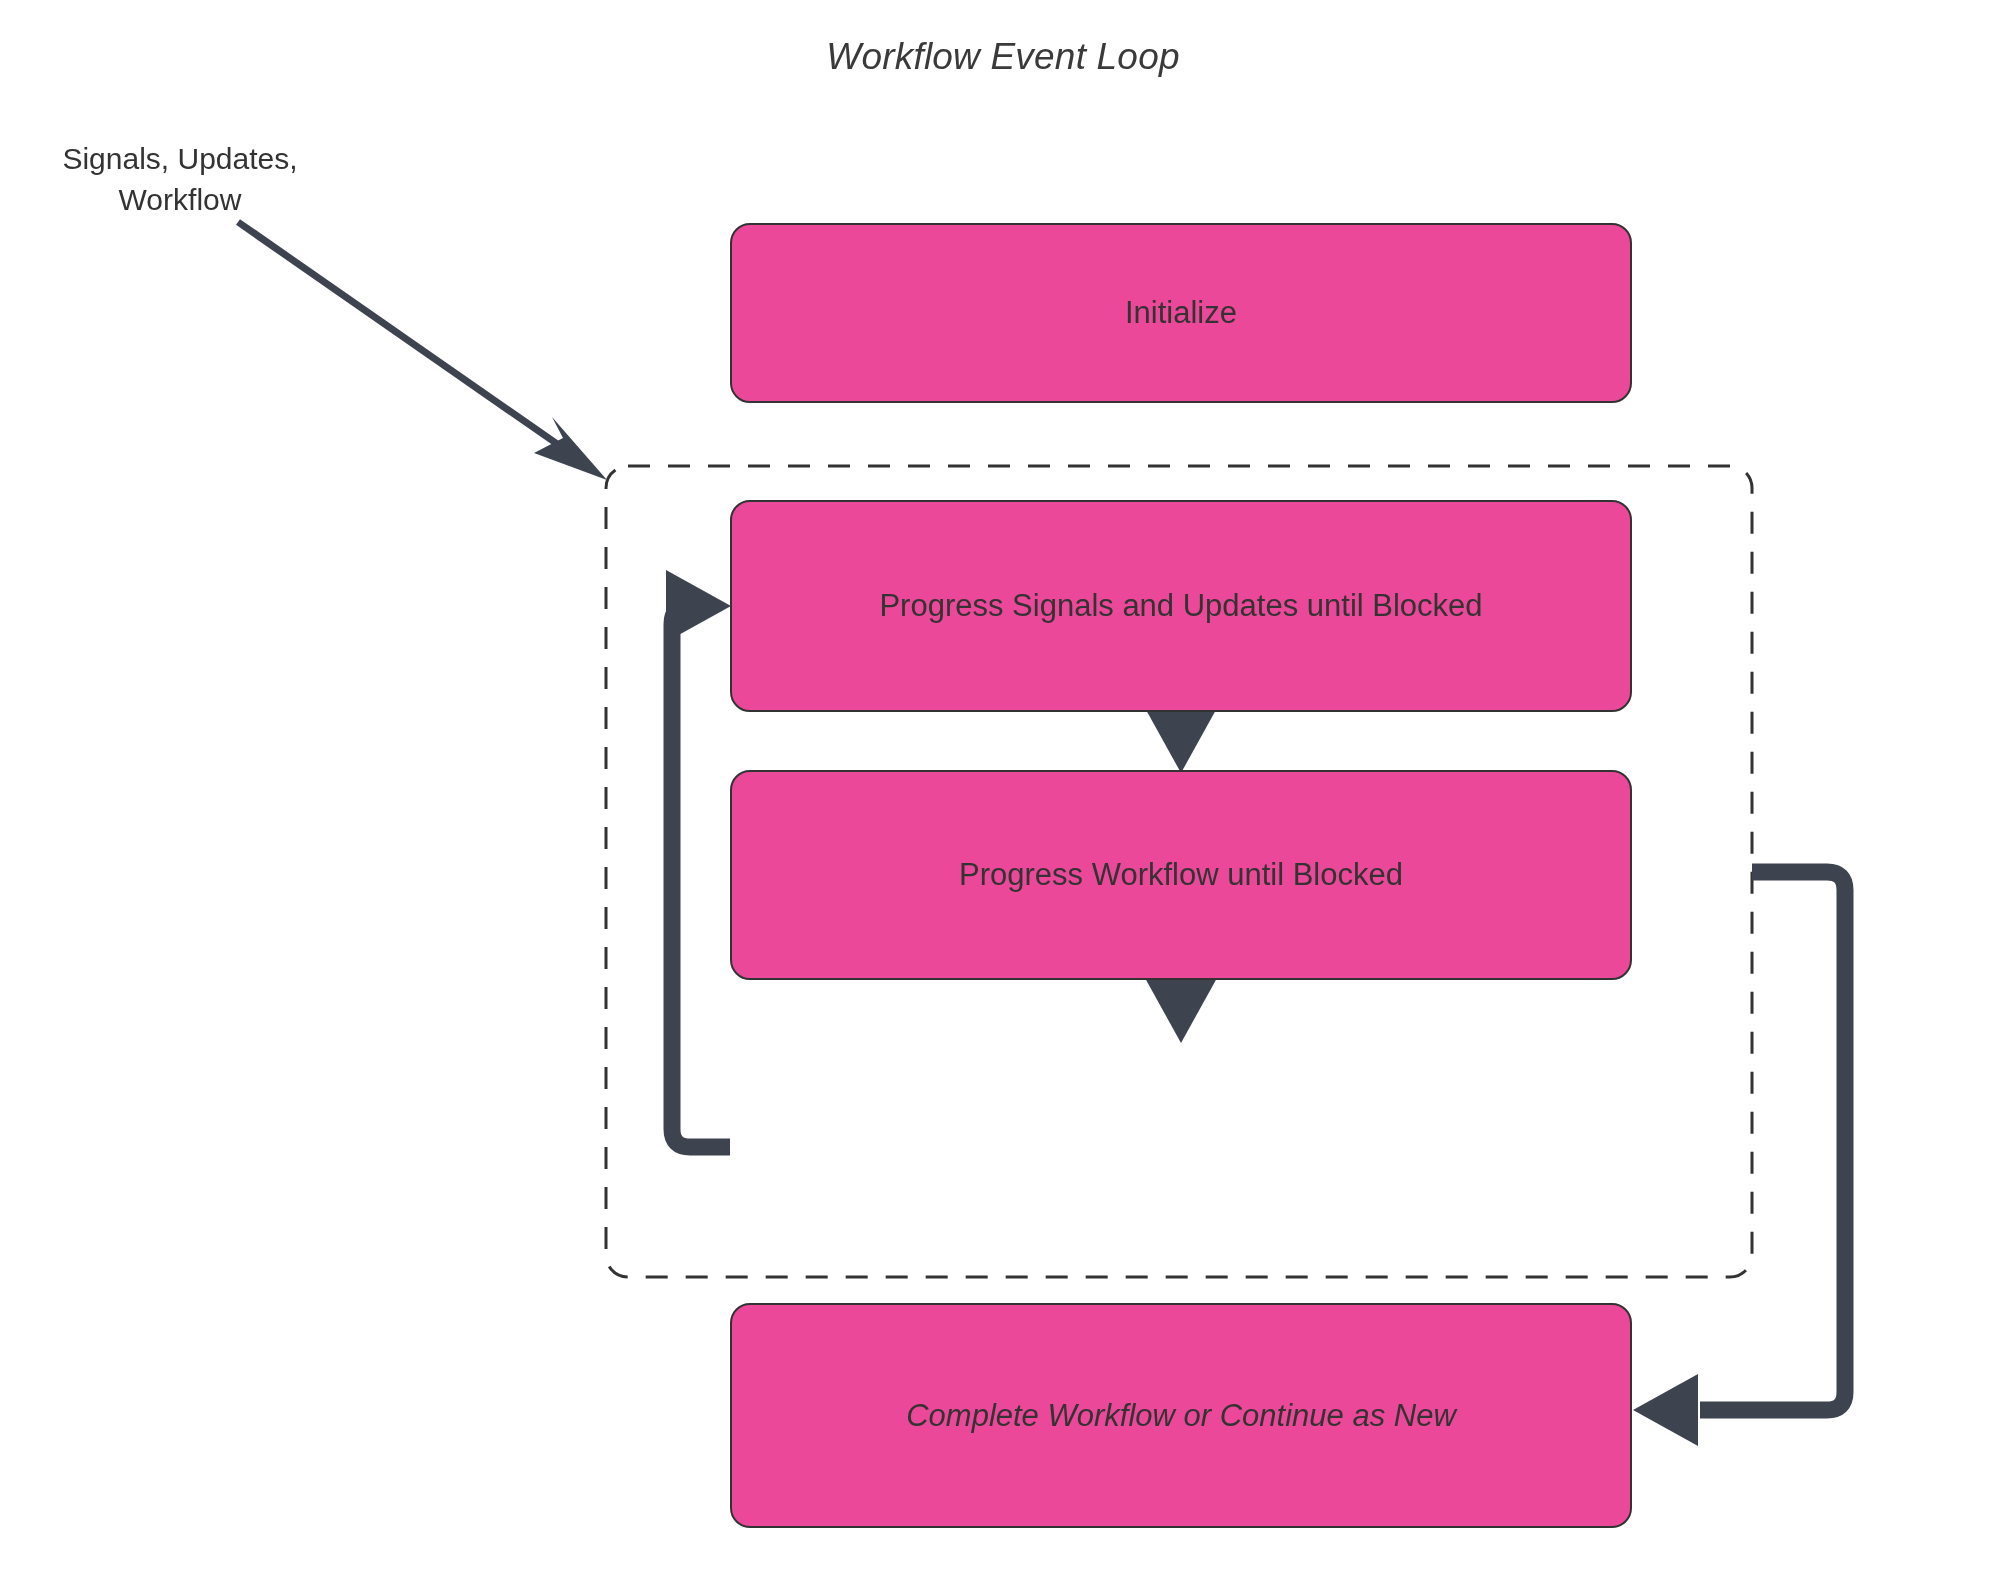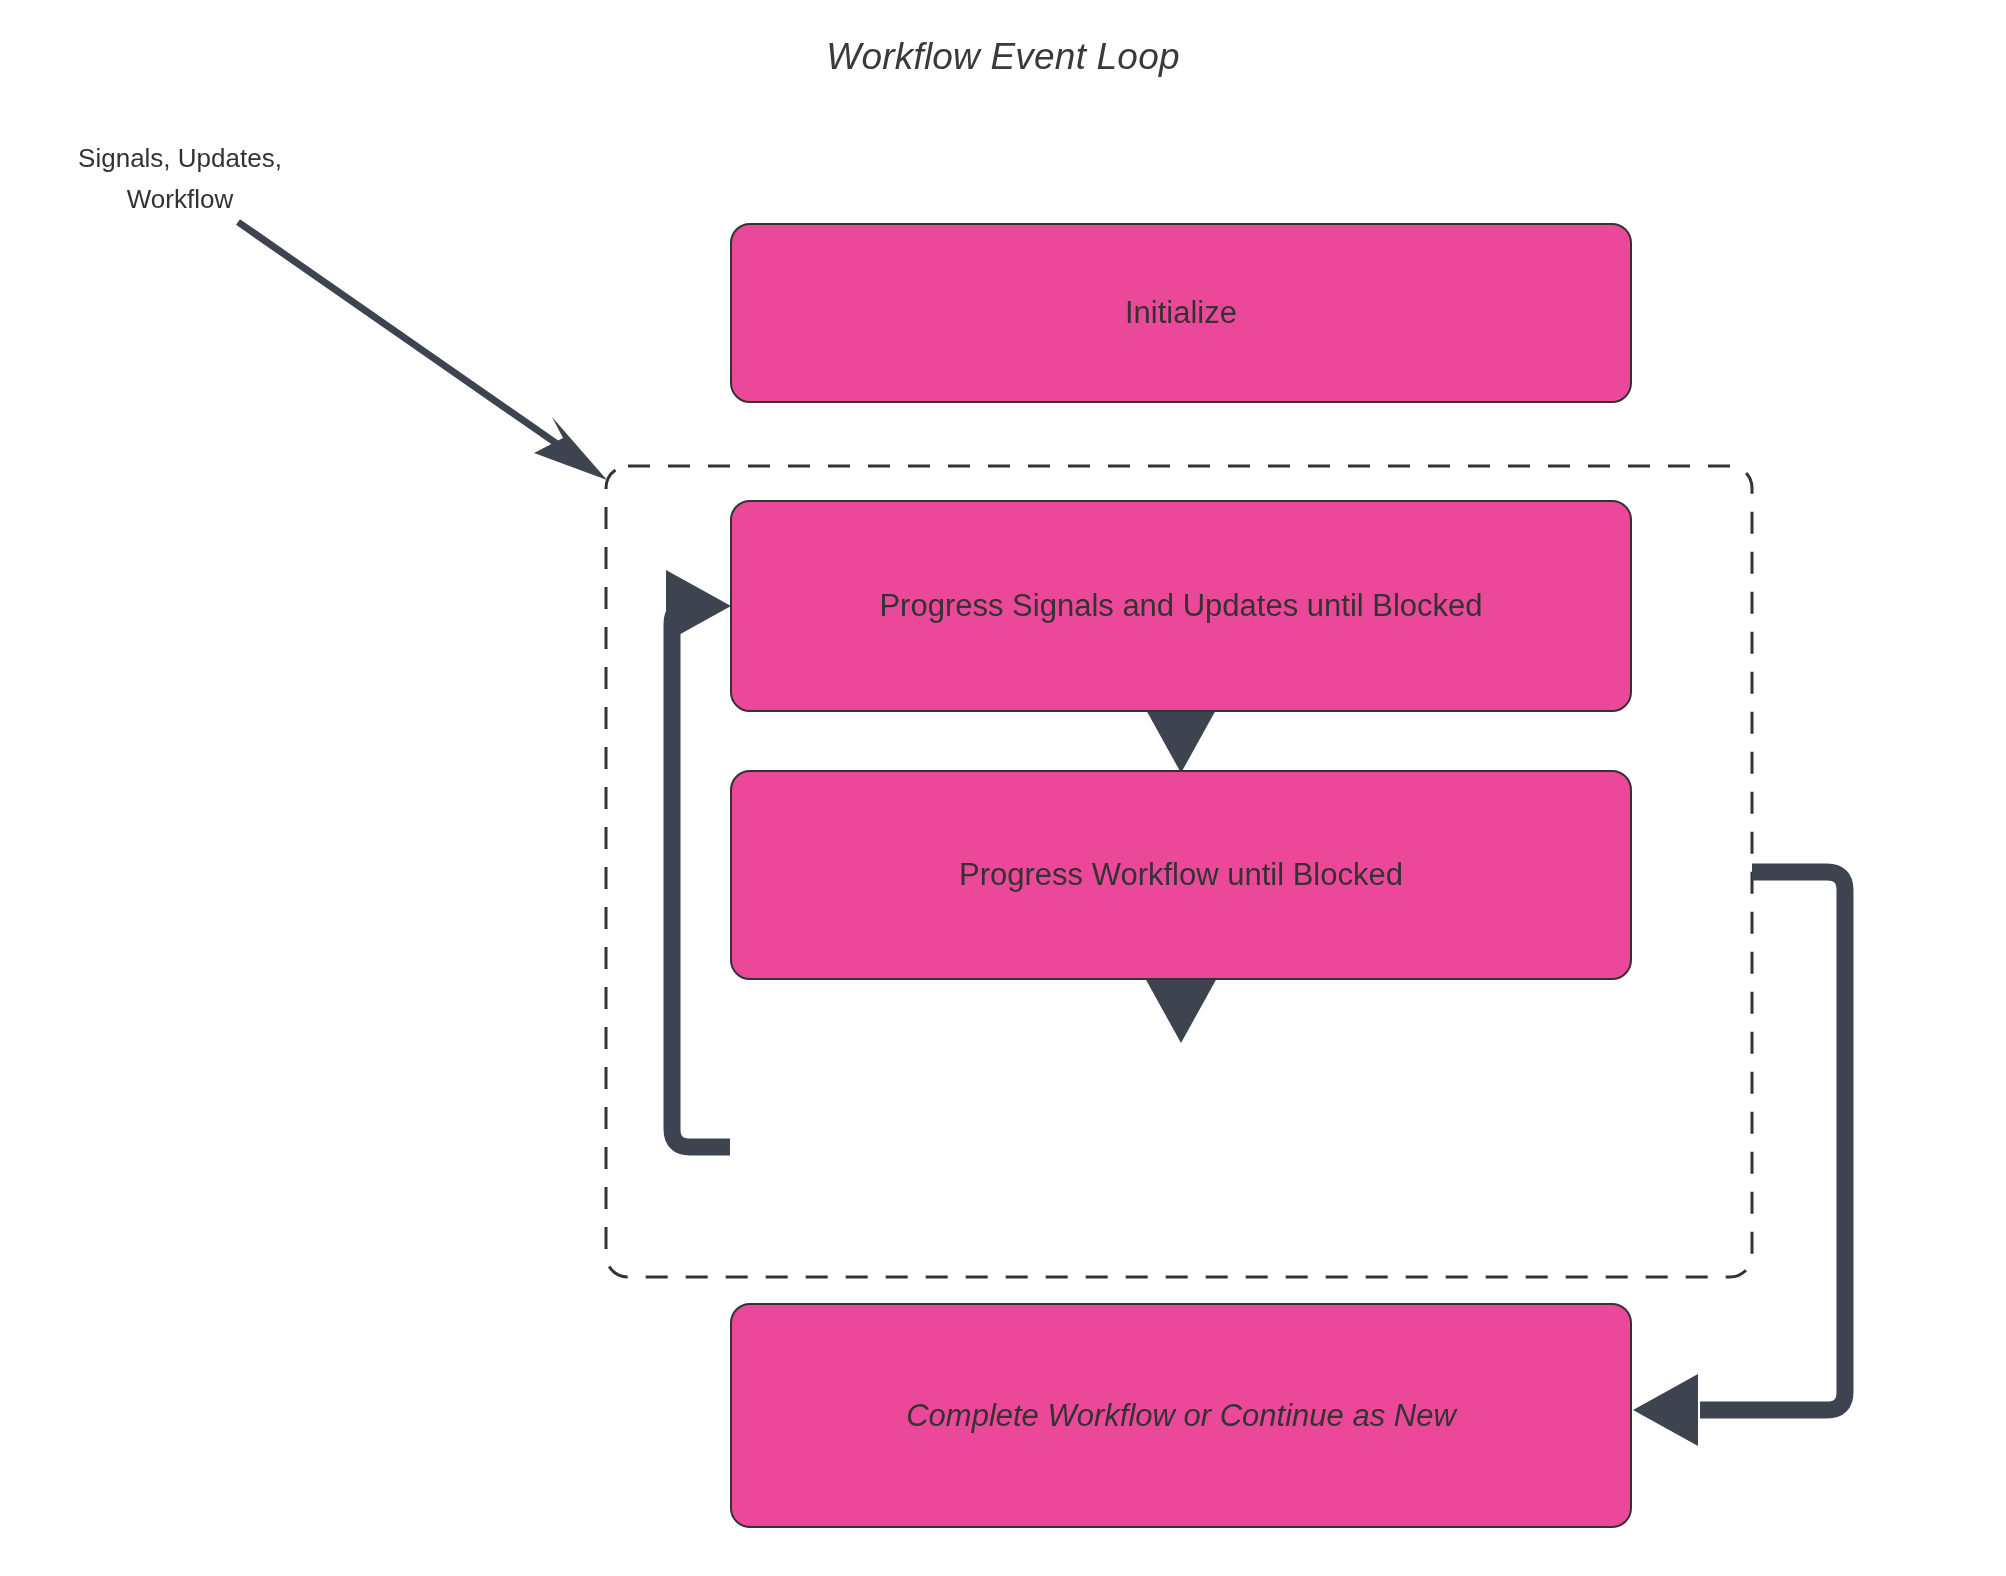--- a/index.html
+++ b/index.html
@@ -40,21 +40,21 @@
     color: #3a3a3a;
     letter-spacing: 0.2px;
     white-space: pre;
   }
   .edge-label {
     position: absolute;
     left: 20px;
     top: 138px;
     width: 320px;
     text-align: center;
-    font-size: 26px;
+    font-size: 30px;
     line-height: 41px;
     color: #333333;
   }
   .node {
     position: absolute;
     box-sizing: border-box;
     border: 2px solid #333333;
     border-radius: 20px;
     background: #ec4899;
     display: flex;

